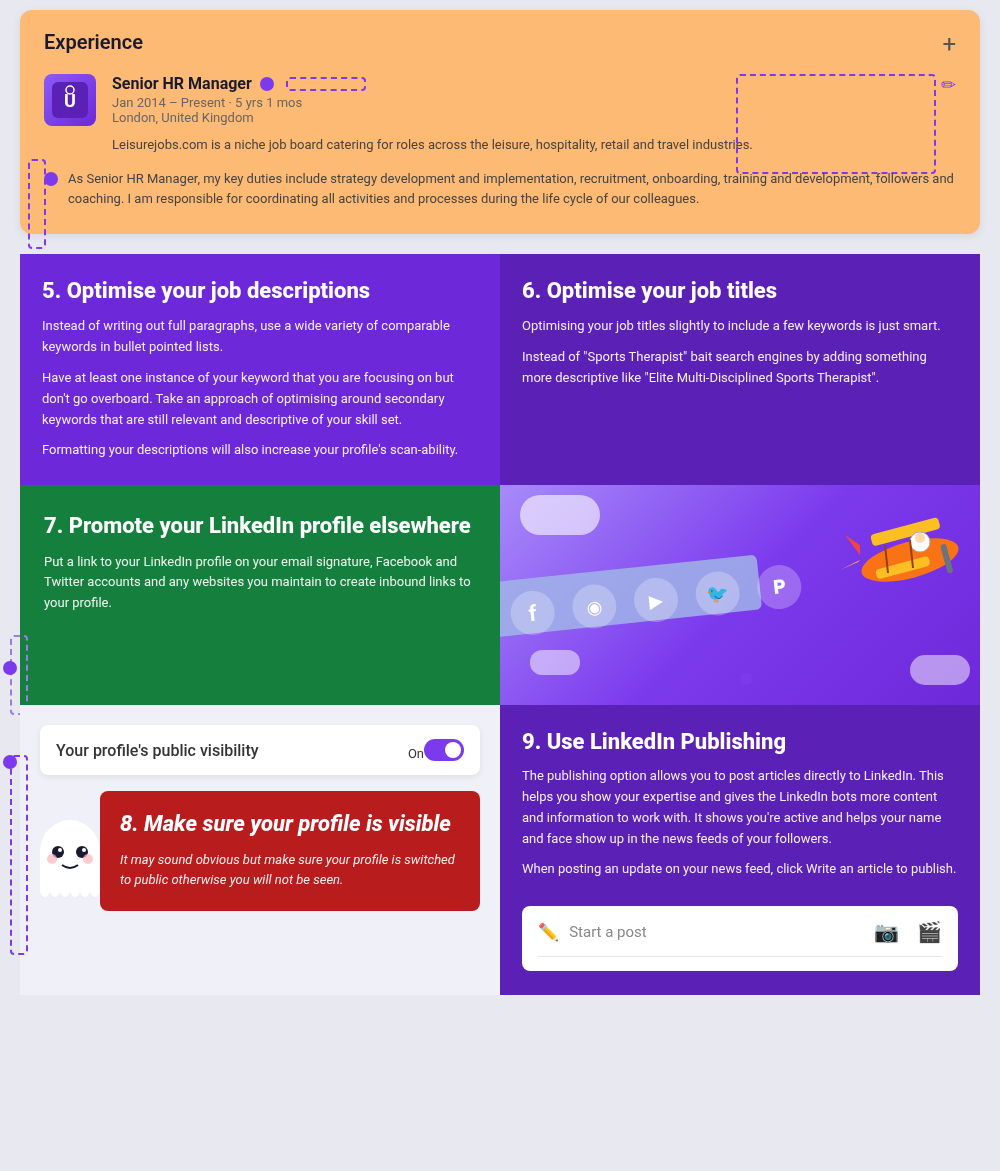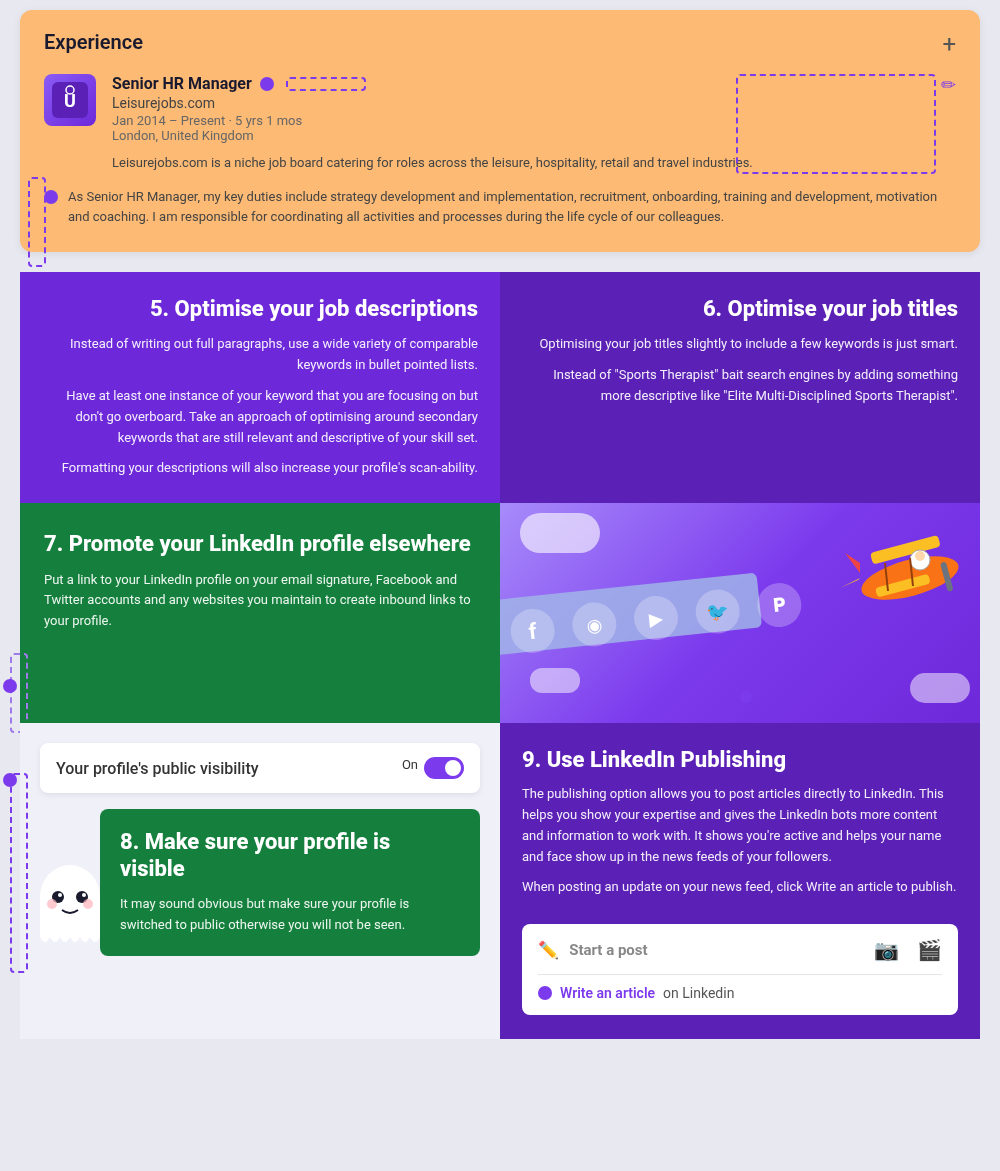--- a/index.html
+++ b/index.html
@@ -130,21 +130,20 @@
     
     .tips-grid {
       display: grid;
       grid-template-columns: 1fr 1fr;
       gap: 0;
       margin: 20px 20px 0 20px;
     }
     .tip-box {
       padding: 24px 22px;
       color: white;
-      text-align: right;
     }
     .tip-box.purple { background: #6d28d9; }
     .tip-box.dark-purple { background: #5b21b6; }
     .tip-number-title {
       font-size: 22px;
       font-weight: 800;
       margin-bottom: 12px;
       line-height: 1.2;
     }
     .tip-body {
@@ -200,22 +199,21 @@
       box-shadow: 0 2px 6px rgba(0,0,0,0.08);
       margin-bottom: 16px;
     }
     .visibility-label {
       font-size: 16px;
       color: #333;
       font-weight: 500;
     }
     .toggle-container {
       display: flex;
-      align-items: flex-start;
-      gap: 6px;
+      align-items: flex-end;
     }
     .toggle-on-label {
       font-size: 13px;
       color: #333;
     }
     .toggle {
       width: 40px;
       height: 22px;
       background: #7c3aed;
       border-radius: 11px;
@@ -226,25 +224,26 @@
       content: '';
       position: absolute;
       right: 3px;
       top: 3px;
       width: 16px;
       height: 16px;
       background: white;
       border-radius: 50%;
     }
     .tip-8-box {
-      background: #15803d;
+      background: #b91c1c;
       border-radius: 8px;
       padding: 20px;
       color: white;
       margin-top: 0;
+      font-style: italic;
     }
     .tip-8-title {
       font-size: 22px;
       font-weight: 800;
       line-height: 1.2;
       margin-bottom: 12px;
     }
     .tip-8-body {
       font-size: 13px;
       line-height: 1.6;
@@ -289,33 +288,32 @@
         <text x="18" y="25" text-anchor="middle" font-size="18" fill="white" font-weight="bold">U</text>
         <circle cx="18" cy="8" r="4" fill="none" stroke="white" stroke-width="1.5"></circle>
       </svg>
     </div>
     <div class="job-details">
       <div class="job-title-row">
         <span class="job-title">Senior HR Manager</span>
         <span class="dot-connector"></span>
         <div class="dashed-box" style="width:80px; height:14px;"></div>
       </div>
-      <div class="company-name">Leisurejobs.com</div>
       <div class="job-duration">Jan 2014 – Present · 5 yrs 1 mos</div>
       <div class="job-location">London, United Kingdom</div>
       <div class="job-description">Leisurejobs.com is a niche job board catering for roles across the leisure, hospitality, retail and travel industries.</div>
     </div>
     <span class="edit-icon">✏</span>
   </div>
 
   <div style="position:relative; margin-top:14px;">
     <div style="position:absolute; left:-16px; top:-10px; border:2px dashed #7c3aed; border-radius:4px; width:18px; height:90px; pointer-events:none;"></div>
     <div class="bullet-section">
       <div class="bullet-dot"></div>
-      <div class="bullet-text">As Senior HR Manager, my key duties include strategy development and implementation, recruitment, onboarding, training and development, motivation and coaching. I am responsible for coordinating all activities and processes during the life cycle of our colleagues.</div>
+      <div class="bullet-text">As Senior HR Manager, my key duties include strategy development and implementation, recruitment, onboarding, training and development, followers and coaching. I am responsible for coordinating all activities and processes during the life cycle of our colleagues.</div>
     </div>
   </div>
 </div>
 
 <div class="tips-grid">
   <div class="tip-box purple">
     <div class="tip-number-title">5. Optimise your job descriptions</div>
     <div class="tip-body">
       <p>Instead of writing out full paragraphs, use a wide variety of comparable keywords in bullet pointed lists.</p>
       <p>Have at least one instance of your keyword that you are focusing on but don't go overboard. Take an approach of optimising around secondary keywords that are still relevant and descriptive of your skill set.</p>
@@ -424,24 +422,19 @@
   <div class="visibility-right">
     <div class="tip-9-title">9. Use LinkedIn Publishing</div>
     <div class="tip-9-body">
       <p>The publishing option allows you to post articles directly to LinkedIn. This helps you show your expertise and gives the LinkedIn bots more content and information to work with. It shows you're active and helps your name and face show up in the news feeds of your followers.</p>
       <p>When posting an update on your news feed, click Write an article to publish.</p>
     </div>
 
     <div style="background:white; border-radius:8px; padding:14px 16px; margin-top:16px;">
       <div style="display:flex; align-items:center; gap:10px; border-bottom:1px solid #e5e5e5; padding-bottom:12px;">
         <span style="font-size:17px; color:#555;">✏️</span>
-        <span style="flex:1; font-size:15px; color:#888;font-weight:bold;">Start a post</span>
+        <span style="flex:1; font-size:15px; color:#888;">Start a post</span>
         <span style="font-size:20px; color:#555; margin-right:8px;">📷</span>
         <span style="font-size:20px; color:#555;">🎬</span>
       </div>
-      <div style="display:flex; align-items:center; gap:8px; padding-top:10px;">
-        <div style="width:14px; height:14px; background:#7c3aed; border-radius:50%;"></div>
-        <span style="color:#7c3aed; font-weight:600; font-size:14px; cursor:pointer;">Write an article</span>
-        <span style="font-size:14px; color:#555;"> on Linkedin</span>
-      </div>
     </div>
   </div>
 </div>
 
 </body></html>

